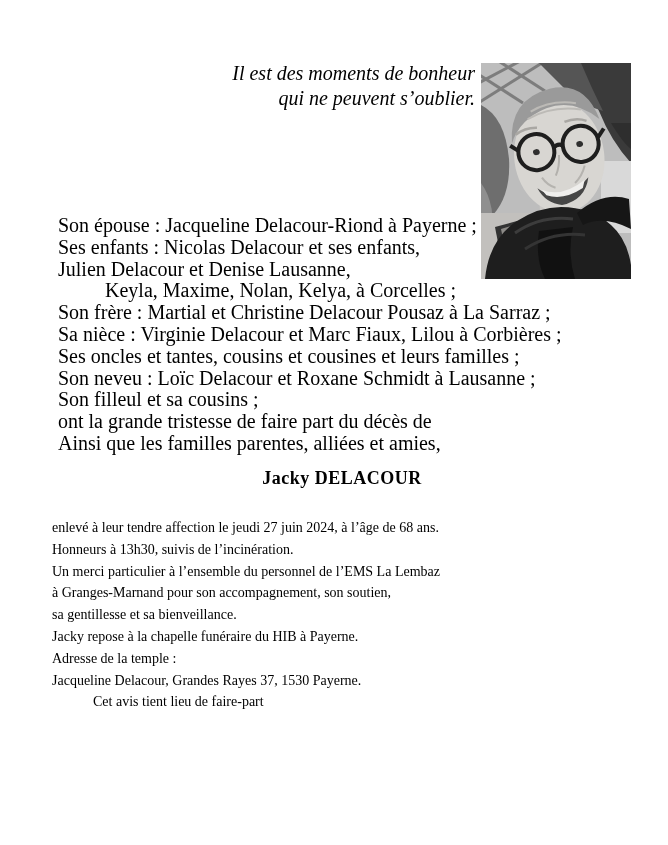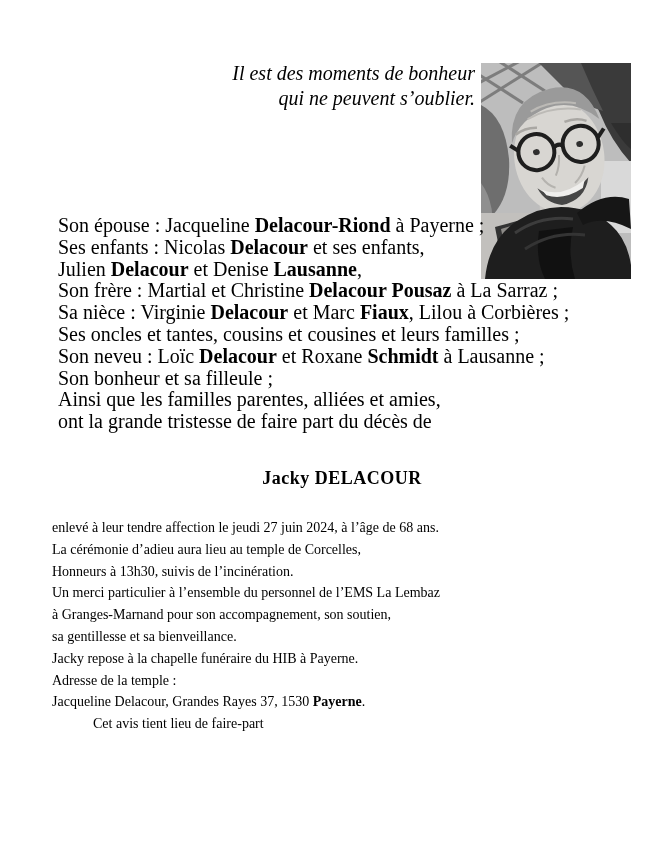--- a/index.html
+++ b/index.html
@@ -51,21 +51,21 @@
   }
   .details {
     position: absolute;
     left: 52px;
     top: 517px;
     width: 605px;
     font-size: 14px;
     line-height: 21.8px;
   }
   .line { white-space: nowrap; }
-  .line .b { font-weight: bold; }
+  .line .b { font-weight: normal; }
   .line sup { font-size: 0.6em; line-height: 0; }
 </style>
 </head>
 <body>
 
 <div class="page">
 
   <div class="quote">
     <div class="line">Il est des moments de bonheur</div>
     <div class="line">qui ne peuvent s’oublier.</div>
@@ -129,34 +129,34 @@
       <path d="M58,168 Q54,196 64,216 L94,216 Q86,190 92,164" fill="#111111"></path>
       <path d="M34,170 Q60,152 92,156" stroke="#3c3c3c" stroke-width="3" fill="none"></path>
       <path d="M44,186 Q72,168 104,172" stroke="#343434" stroke-width="3" fill="none"></path>
     </svg>
   </div>
 
   <div class="family-list">
       <div class="line"><span>Son épouse : Jacqueline </span><span class="b">Delacour-Riond</span><span> à Payerne ;</span></div>
       <div class="line"><span>Ses enfants : Nicolas </span><span class="b">Delacour</span><span> et ses enfants,</span></div>
       <div class="line"><span>Julien </span><span class="b">Delacour</span><span> et Denise </span><span class="b">Lausanne</span><span>,</span></div>
+      <div class="line" style="padding-left: 47px;"><span>Keyla, Maxime, Nolan, Kelya, à Corcelles ;</span></div>
       <div class="line"><span>Son frère : Martial et Christine </span><span class="b">Delacour Pousaz</span><span> à La Sarraz ;</span></div>
       <div class="line"><span>Sa nièce : Virginie </span><span class="b">Delacour</span><span> et Marc </span><span class="b">Fiaux</span><span>, Lilou à Corbières ;</span></div>
       <div class="line"><span>Ses oncles et tantes, cousins et cousines et leurs familles ;</span></div>
       <div class="line"><span>Son neveu : Loïc </span><span class="b">Delacour</span><span> et Roxane </span><span class="b">Schmidt</span><span> à Lausanne ;</span></div>
-      <div class="line"><span>Son bonheur et sa filleule ;</span></div>
+      <div class="line"><span>Son filleul et sa cousins ;</span></div>
+      <div class="line"><span>ont la grande tristesse de faire part du décès de</span></div>
       <div class="line"><span>Ainsi que les familles parentes, alliées et amies,</span></div>
-      <div class="line"><span>ont la grande tristesse de faire part du décès de</span></div>
     </div>
 
   <div class="deceased-name">Jacky DELACOUR</div>
 
   <div class="details">
       <div class="line"><span>enlevé à leur tendre affection le jeudi 27 juin 2024, à l’âge de 68 ans.</span></div>
-      <div class="line"><span>La cérémonie d’adieu aura lieu au temple de Corcelles,</span></div>
       <div class="line"><span>Honneurs à 13h30, suivis de l’incinération.</span></div>
       <div class="line"><span>Un merci particulier à l’ensemble du personnel de l’EMS La Lembaz</span></div>
       <div class="line"><span>à Granges-Marnand pour son accompagnement, son soutien,</span></div>
       <div class="line"><span>sa gentillesse et sa bienveillance.</span></div>
       <div class="line"><span>Jacky repose à la chapelle funéraire du HIB à Payerne.</span></div>
       <div class="line"><span>Adresse de la temple :</span></div>
       <div class="line"><span>Jacqueline Delacour, Grandes Rayes 37, 1530 </span><span class="b">Payerne</span><span>.</span></div>
       <div class="line" style="padding-left: 41px;"><span>Cet avis tient lieu de faire-part</span></div>
     </div>
 

